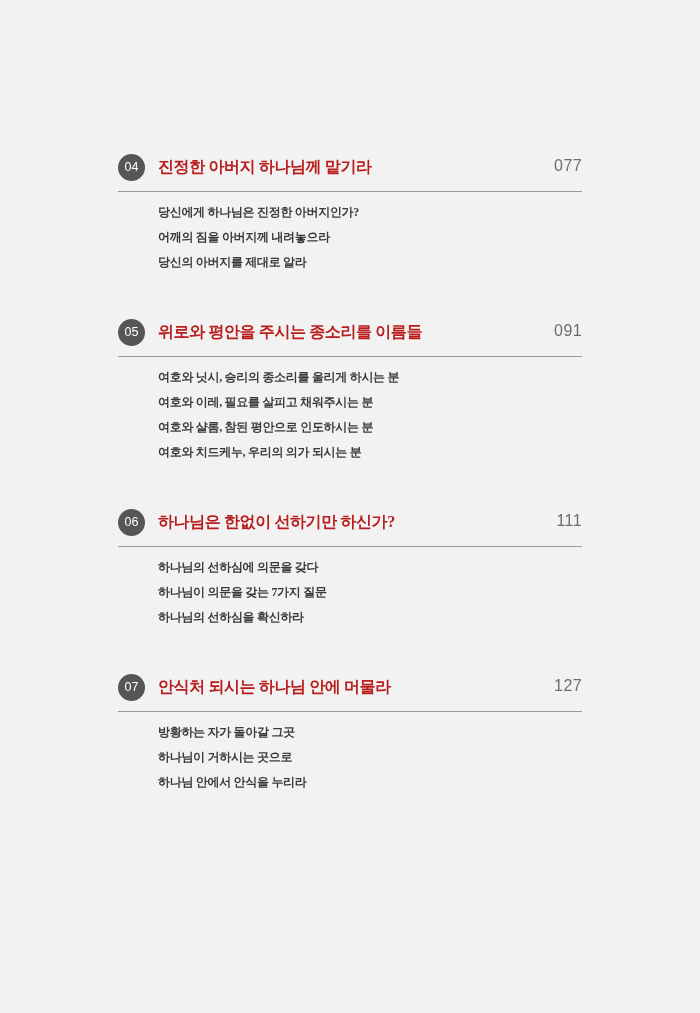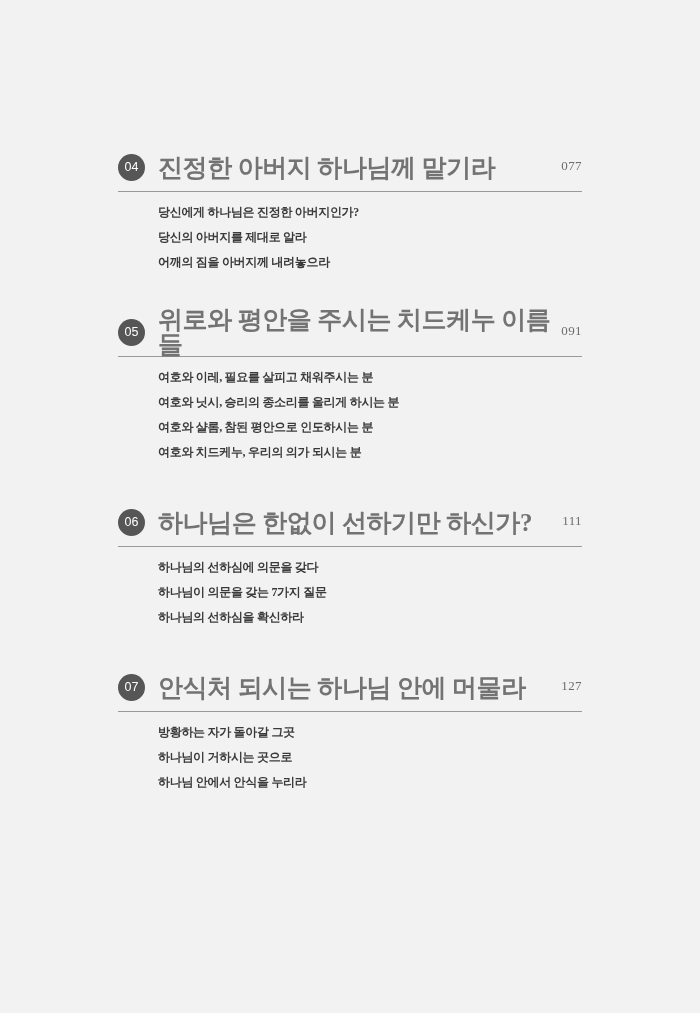--- a/index.html
+++ b/index.html
@@ -48,30 +48,30 @@
     font-size: 12.5px;
     font-family: "Liberation Sans", sans-serif;
     display: flex;
     align-items: center;
     justify-content: center;
     letter-spacing: 0px;
     margin-right: 13px;
   }
   .chapter-title {
     flex: 1 1 auto;
-    font-size: 25px;
+    font-size: 16px;
     font-weight: bold;
-    color: #737373;
+    color: #b91c1c;
     letter-spacing: -0.4px;
     line-height: 1;
   }
   .chapter-page {
     flex: 0 0 auto;
-    font-size: 13px;
-    font-family: Liberation Serif, serif;
+    font-size: 16px;
+    font-family: Liberation Sans, sans-serif;
     color: #6d6d6d;
     letter-spacing: 0.4px;
     padding-bottom: 2px;
   }
   .sections {
     list-style: none;
     margin: 0;
     padding: 14px 0 0 40px;
   }
   .sections li {
@@ -93,34 +93,34 @@
   <div class="toc">
 
     <div class="chapter">
       <div class="chapter-head">
         <div class="chapter-num">04</div>
         <div class="chapter-title">진정한 아버지 하나님께 맡기라</div>
         <div class="chapter-page">077</div>
       </div>
       <ul class="sections">
         <li>당신에게 하나님은 진정한 아버지인가?</li>
+        <li>어깨의 짐을 아버지께 내려놓으라</li>
         <li>당신의 아버지를 제대로 알라</li>
-        <li>어깨의 짐을 아버지께 내려놓으라</li>
       </ul>
     </div>
 
     <div class="chapter">
       <div class="chapter-head">
         <div class="chapter-num">05</div>
-        <div class="chapter-title">위로와 평안을 주시는 치드케누 이름들</div>
+        <div class="chapter-title">위로와 평안을 주시는 종소리를 이름들</div>
         <div class="chapter-page">091</div>
       </div>
       <ul class="sections">
+        <li>여호와 닛시, 승리의 종소리를 울리게 하시는 분</li>
         <li>여호와 이레, 필요를 살피고 채워주시는 분</li>
-        <li>여호와 닛시, 승리의 종소리를 울리게 하시는 분</li>
         <li>여호와 샬롬, 참된 평안으로 인도하시는 분</li>
         <li>여호와 치드케누, 우리의 의가 되시는 분</li>
       </ul>
     </div>
 
     <div class="chapter">
       <div class="chapter-head">
         <div class="chapter-num">06</div>
         <div class="chapter-title">하나님은 한없이 선하기만 하신가?</div>
         <div class="chapter-page">111</div>

